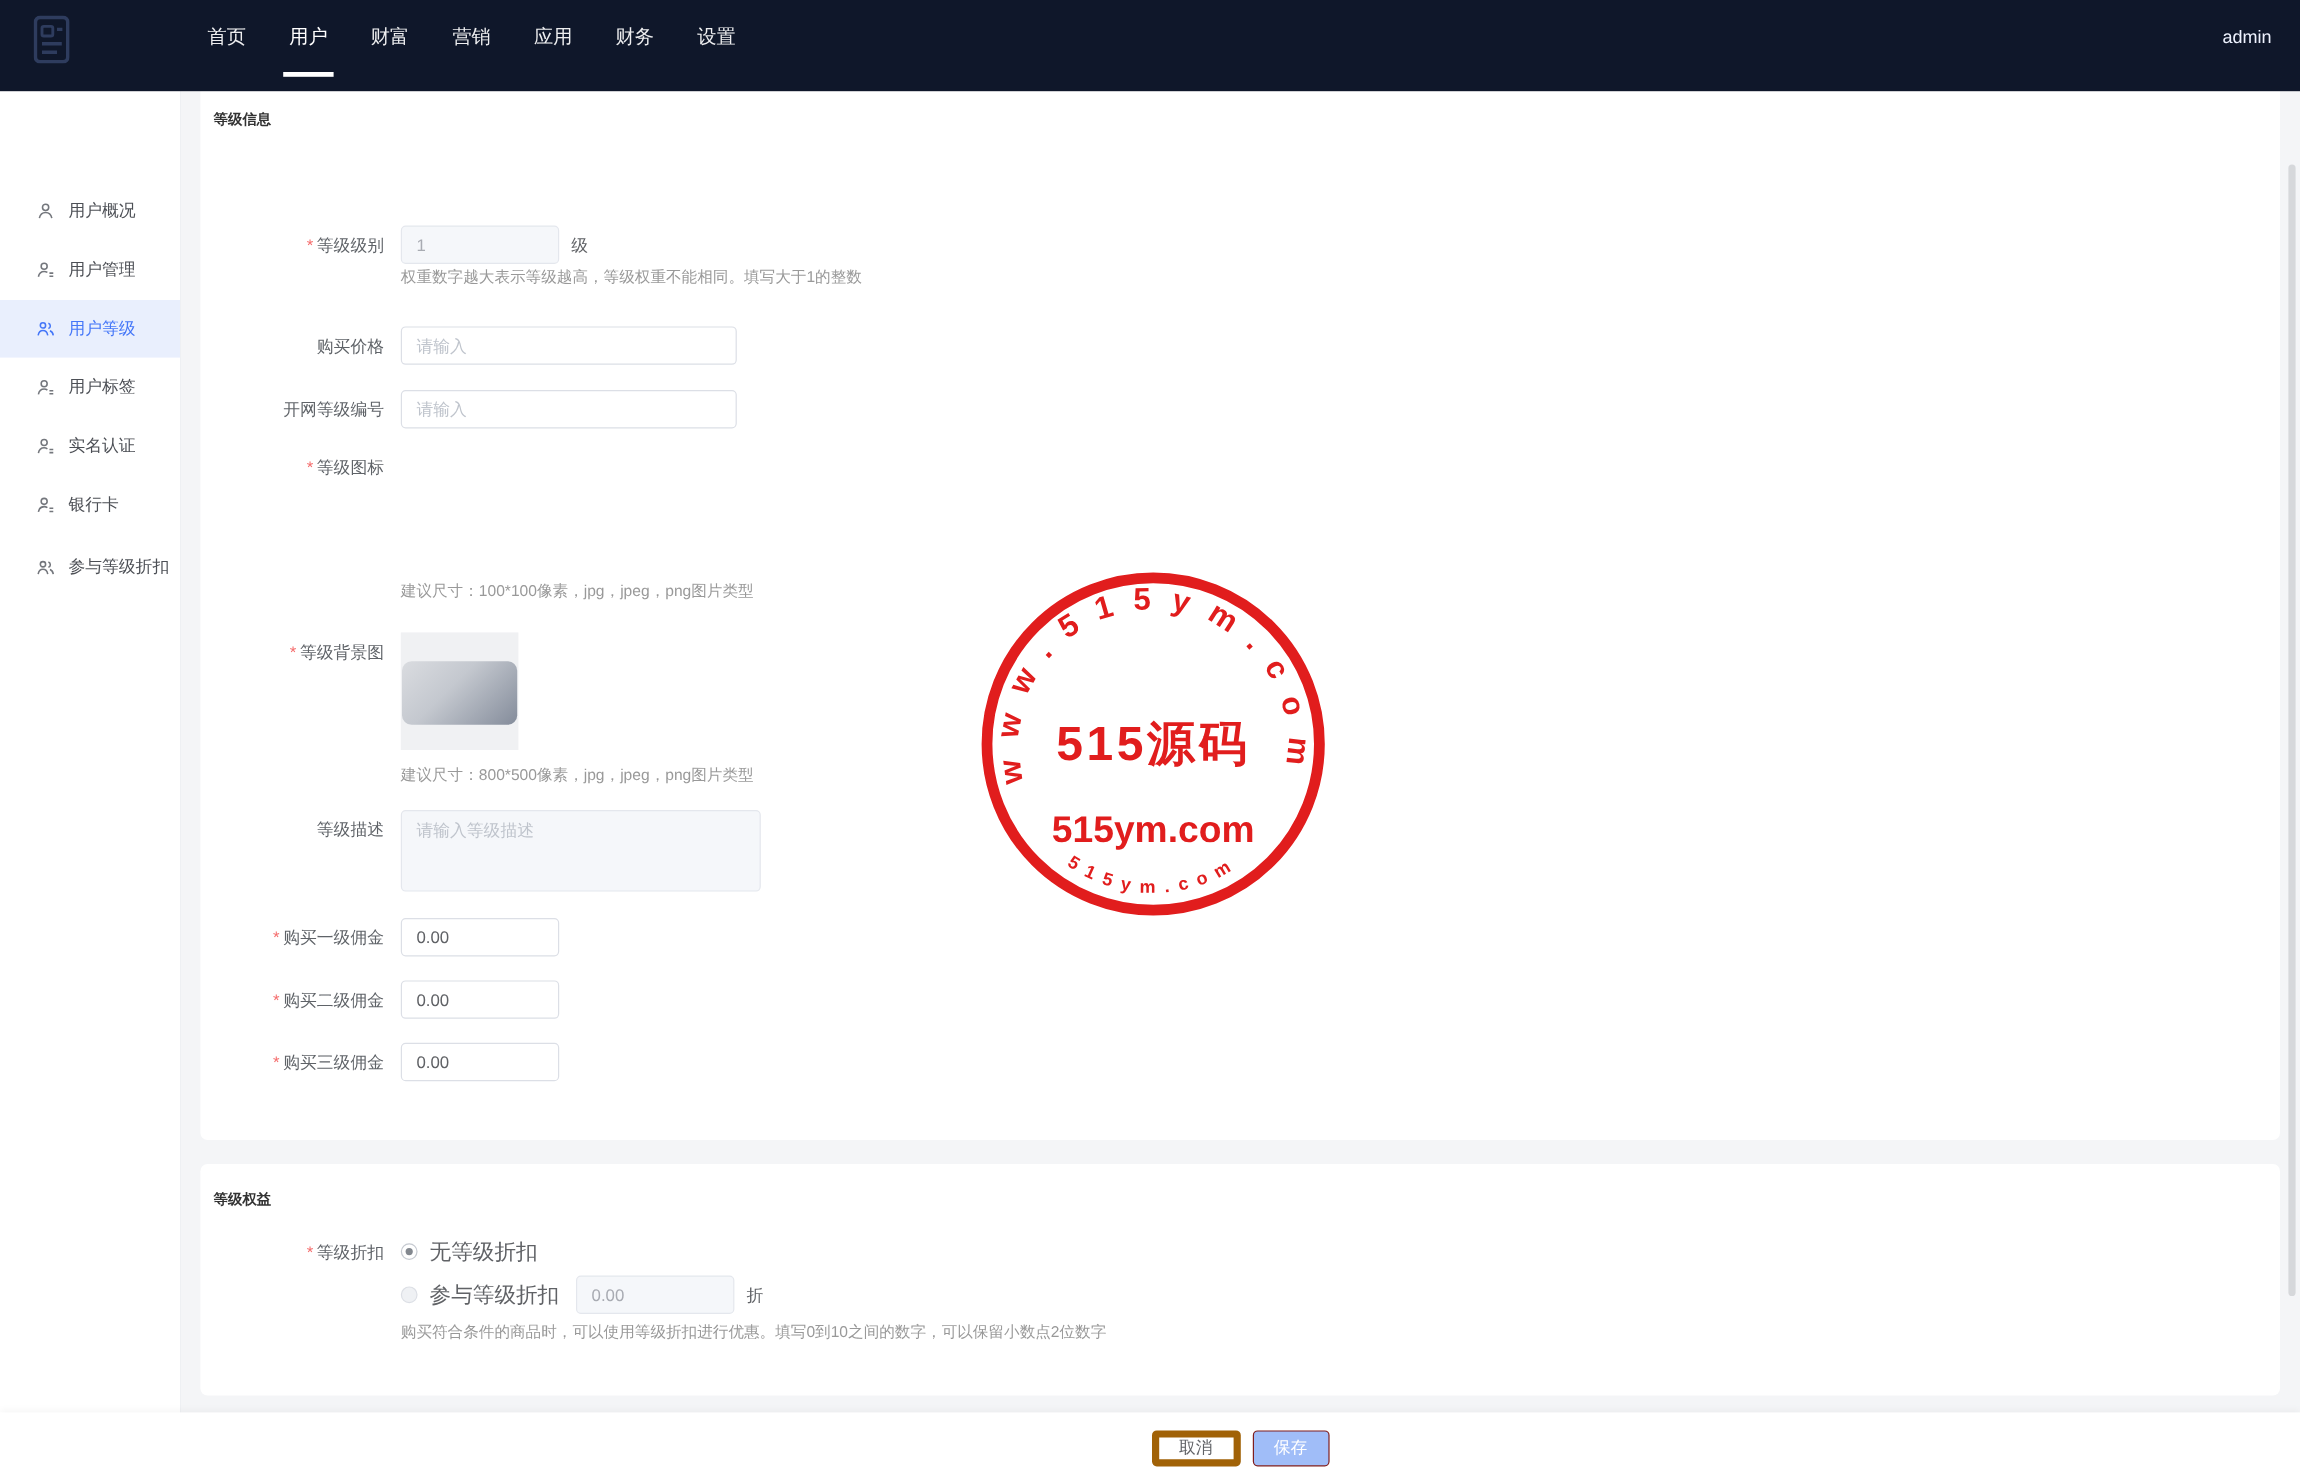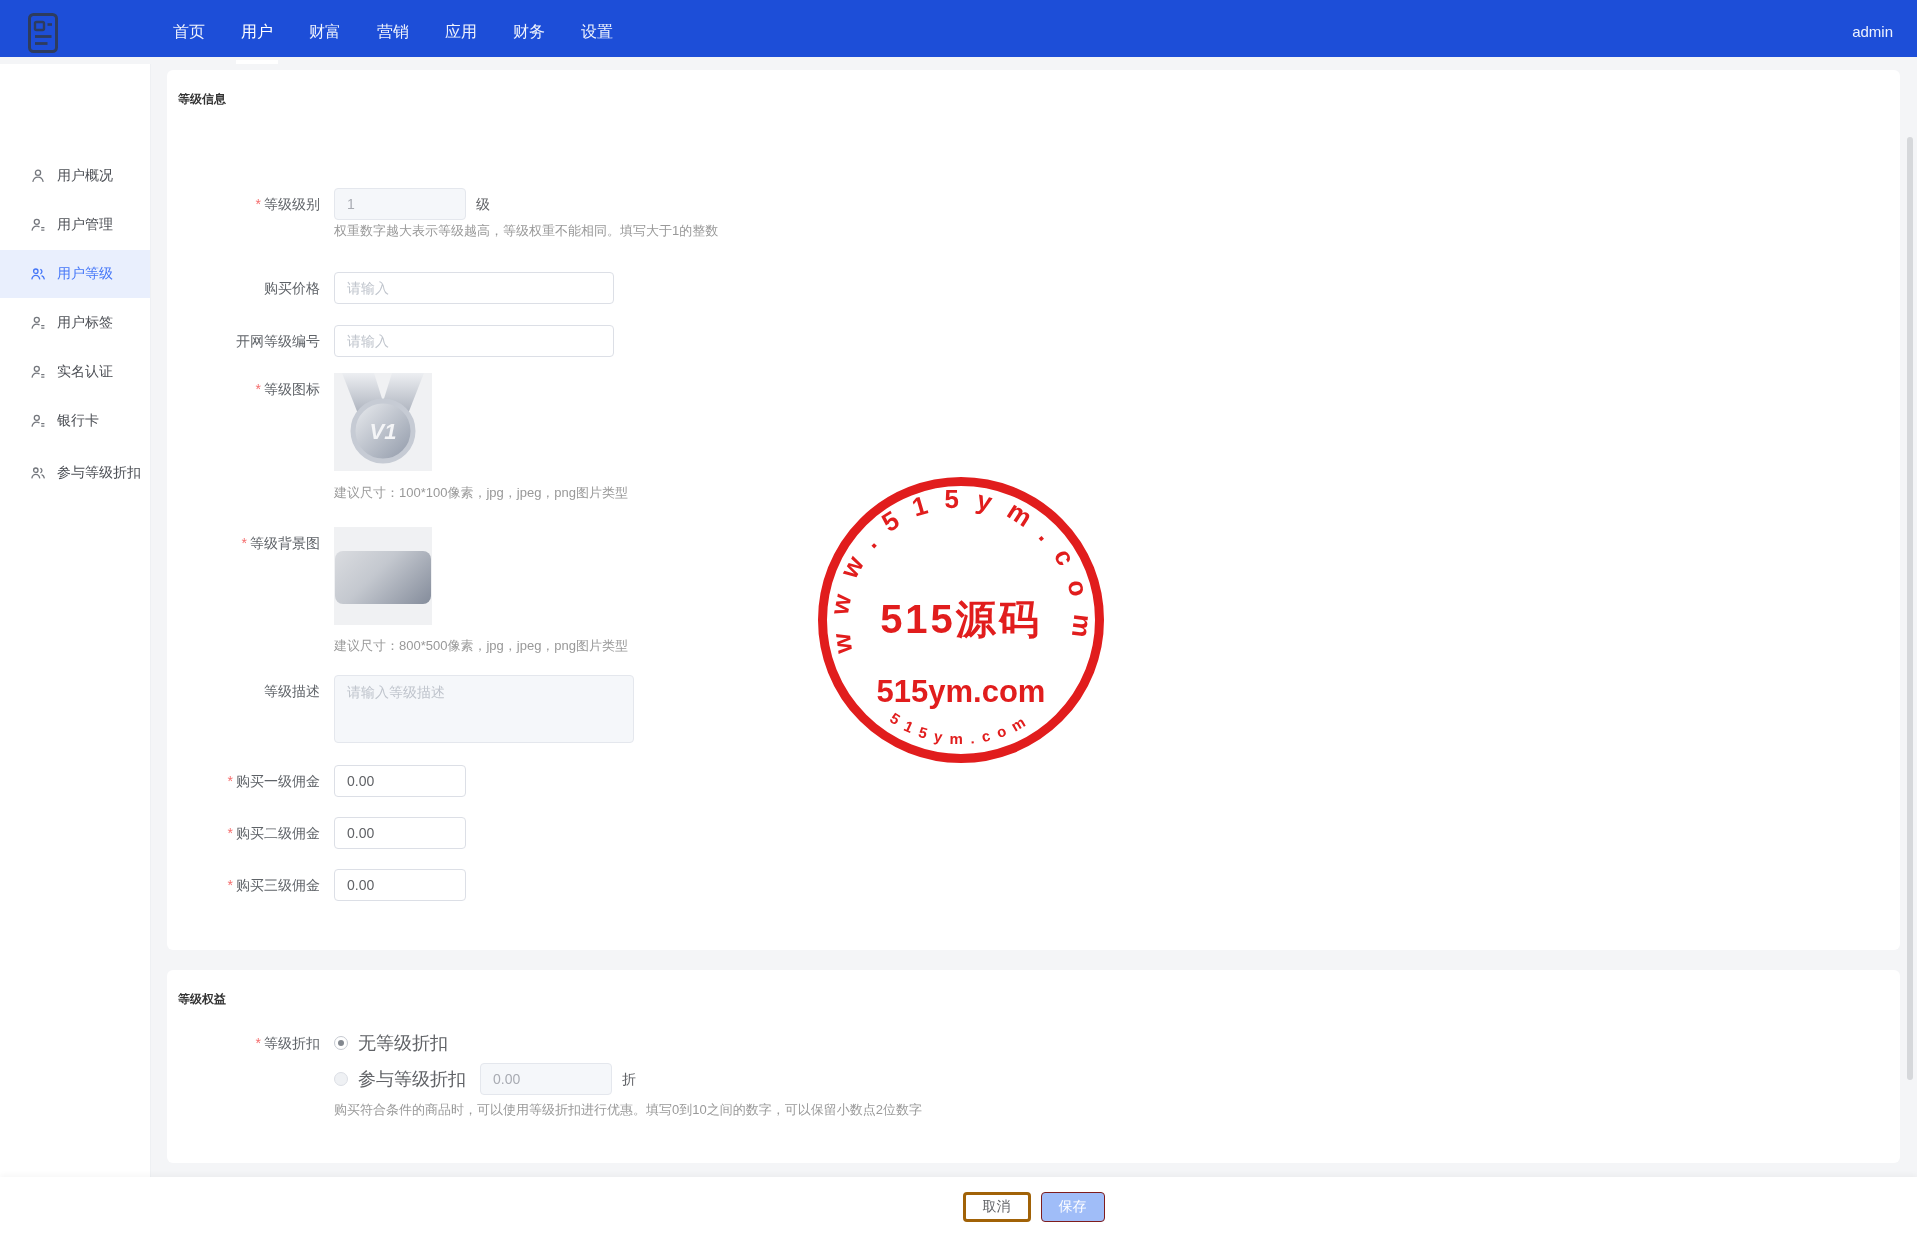--- a/index.html
+++ b/index.html
@@ -3,21 +3,21 @@
 <meta charset="utf-8">
 <style>
   html,body{margin:0;padding:0;}
   .stage{
     position:relative;width:1917px;height:1236px;overflow:hidden;
     background:#f4f5f7;
     font-family:"Liberation Sans","DejaVu Sans",sans-serif;
     -webkit-font-smoothing:antialiased;
   }
   
-  .nav{position:absolute;left:0;top:0;right:0;height:57px;background:#1d4ed8;z-index:30;}
+  .nav{position:absolute;left:0;top:0;right:0;height:76px;background:#0f172a;z-index:30;}
   .logo{position:absolute;left:28px;top:13px;width:30px;height:40px;}
   .nav-menu{position:absolute;left:155px;top:0;height:64px;display:flex;}
   .nav-item{position:relative;padding:0 18px;line-height:64px;font-size:16px;color:rgba(255,255,255,.93);cursor:pointer;white-space:nowrap;}
   .nav-item.active{color:#fff;}
   .nav-item.active::after{content:"";position:absolute;left:13px;right:13px;bottom:0;height:4px;background:#fff;}
   .nav-user{position:absolute;right:24px;top:0;line-height:64px;font-size:15px;color:#eef2fe;cursor:pointer;}
   
   .sidebar{position:absolute;left:0;top:64px;bottom:0;width:150px;background:#fff;border-right:1px solid #eef0f3;z-index:20;}
   .side-item{position:absolute;left:0;width:150px;height:48px;display:flex;align-items:center;padding-left:30px;box-sizing:border-box;font-size:14px;color:#4c4f55;cursor:pointer;white-space:nowrap;}
   .side-item .side-icon{margin-right:11px;display:flex;color:#74777d;}
@@ -51,21 +51,21 @@
   .radio.sel{border:1px solid #c6cad1;background:#fff;}
   .radio.sel::after{content:"";position:absolute;left:3px;top:3px;right:3px;bottom:3px;border-radius:50%;background:#83888f;}
   .radio.unsel{border:1px solid #dcdfe5;background:#eff1f4;}
   .radio-label{margin-left:10px;font-size:18px;color:#606266;white-space:nowrap;}
   .radio-line .inp{margin-left:14px;}
   
   .footer{position:absolute;left:0;right:0;top:1177px;height:59px;background:#fff;z-index:25;
     box-shadow:0 -2px 6px rgba(0,0,0,.04);}
   .footer-inner{position:absolute;left:150px;right:0;top:0;height:100%;display:flex;align-items:center;justify-content:center;gap:10px;}
   .btn{height:30px;padding:0 17px;border-radius:4px;font-size:14px;cursor:pointer;font-family:inherit;}
-  .btn-cancel{background:#fff;border:3px solid #a16207;color:#606266;}
+  .btn-cancel{background:#fff;border:6px solid #a16207;color:#606266;}
   .btn-save{background:#a0bdf8;border:1px solid #7f1d1d;color:#fff;}
   
   .scroll-thumb{position:absolute;right:4px;top:137px;width:6px;height:943px;border-radius:3px;background:#d6d8db;z-index:40;cursor:pointer;}
   
   .stamp{position:absolute;left:814px;top:473px;width:294px;height:294px;z-index:15;pointer-events:none;}
   .stamp text{font-family:"Liberation Sans","DejaVu Sans",sans-serif;font-weight:bold;fill:#e11d1d;}
 </style>
 </head>
 <body>
 
@@ -181,38 +181,20 @@
       <input class="inp w280" placeholder="请输入" style="">
     </div>
 
     <div class="row" style="top:255px">
       <div class="lbl"><span>开网等级编号</span></div>
       <input class="inp w280" placeholder="请输入" style="">
     </div>
 
     <div class="row top-align" style="top:303px">
       <div class="lbl"><span class="req">*</span><span>等级图标</span></div>
-      <div class="imgbox">
-        <svg width="98" height="98" viewBox="0 0 98 98">
-          <defs>
-            <linearGradient id="ribGrad" x1="0" y1="0" x2="0" y2="1">
-              <stop offset="0" stop-color="#edeff2"></stop>
-                <stop offset="1" stop-color="#a3aab6"></stop>
-            </linearGradient>
-            <linearGradient id="medGrad" x1="0" y1="0" x2="1" y2="1">
-              <stop offset="0" stop-color="#eceef1"></stop>
-                <stop offset="1" stop-color="#8e97a7"></stop>
-            </linearGradient>
-          </defs>
-          <path d="M8 0 L40 0 L50 32 L26 46 Z" fill="url(#ribGrad)"></path>
-          <path d="M90 0 L58 0 L48 32 L72 46 Z" fill="url(#ribGrad)"></path>
-          <circle cx="49" cy="58" r="30" fill="url(#medGrad)" stroke="#c6cbd4" stroke-width="5"></circle>
-          <text x="49" y="66" text-anchor="middle" font-size="22" font-style="italic" font-weight="bold" fill="#f4f5f7" font-family="Liberation Sans, sans-serif">V1</text>
-        </svg>
-      </div>
     </div>
     <div class="hint" style="top:414px">建议尺寸：100*100像素，jpg，jpeg，png图片类型</div>
 
     <div class="row top-align" style="top:457px">
       <div class="lbl"><span class="req">*</span><span>等级背景图</span></div>
       <div class="imgbox">
         <div class="bg-thumb"></div>
       </div>
     </div>
     <div class="hint" style="top:567px">建议尺寸：800*500像素，jpg，jpeg，png图片类型</div>

